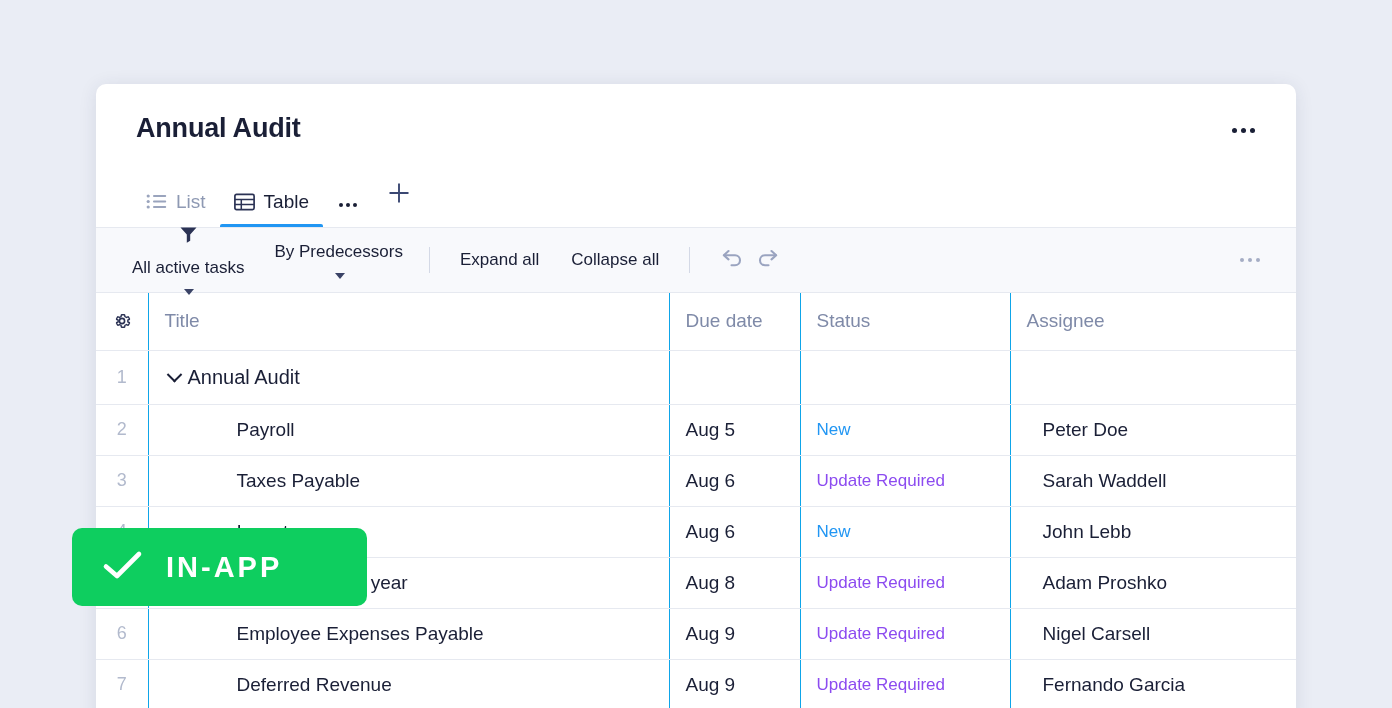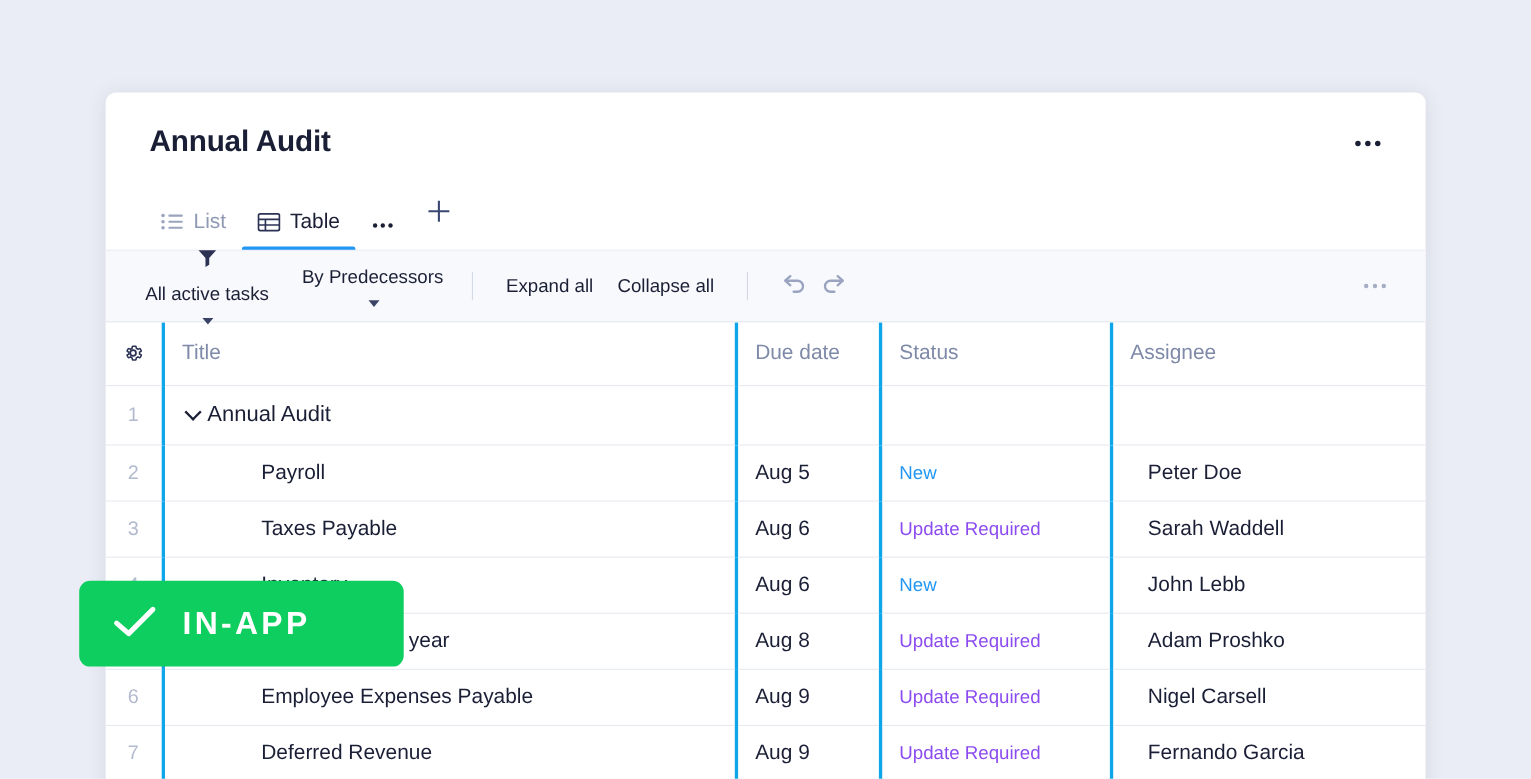--- a/index.html
+++ b/index.html
@@ -151,21 +151,21 @@
     background: #d4d9e6;
     margin: 0 26px;
   }
   .tb-link {
     font-size: 17px;
     color: #1a1f36;
     cursor: pointer;
     white-space: nowrap;
     padding: 0 4px;
   }
-  .tb-link + .tb-link { margin-left: 14px; }
+  .tb-link + .tb-link { margin-left: 24px; }
   .tb-icon-btn {
     cursor: pointer;
     display: flex; align-items: center; justify-content: center;
     width: 34px; height: 28px;
   }
   .toolbar-more {
     position: absolute;
     right: 36px;
     display: flex; align-items: center; gap: 4px;
     cursor: pointer;
@@ -181,21 +181,21 @@
     border-collapse: collapse;
     table-layout: fixed;
   }
   .table col.c-num   { width: 52px; }
   .table col.c-title { width: 521px; }
   .table col.c-due   { width: 131px; }
   .table col.c-status{ width: 210px; }
   .table col.c-assign{ width: 286px; }
 
   .table th, .table td {
-    border-right: 3px solid #0ea5e9;
+    border-right: 1px solid #0ea5e9;
     border-bottom: 1px solid #e6e9f0;
     text-align: left;
     vertical-align: middle;
     font-weight: normal;
   }
   .table th:last-child, .table td:last-child { border-right: none; }
 
   thead th {
     height: 57px;
     font-size: 19px;

